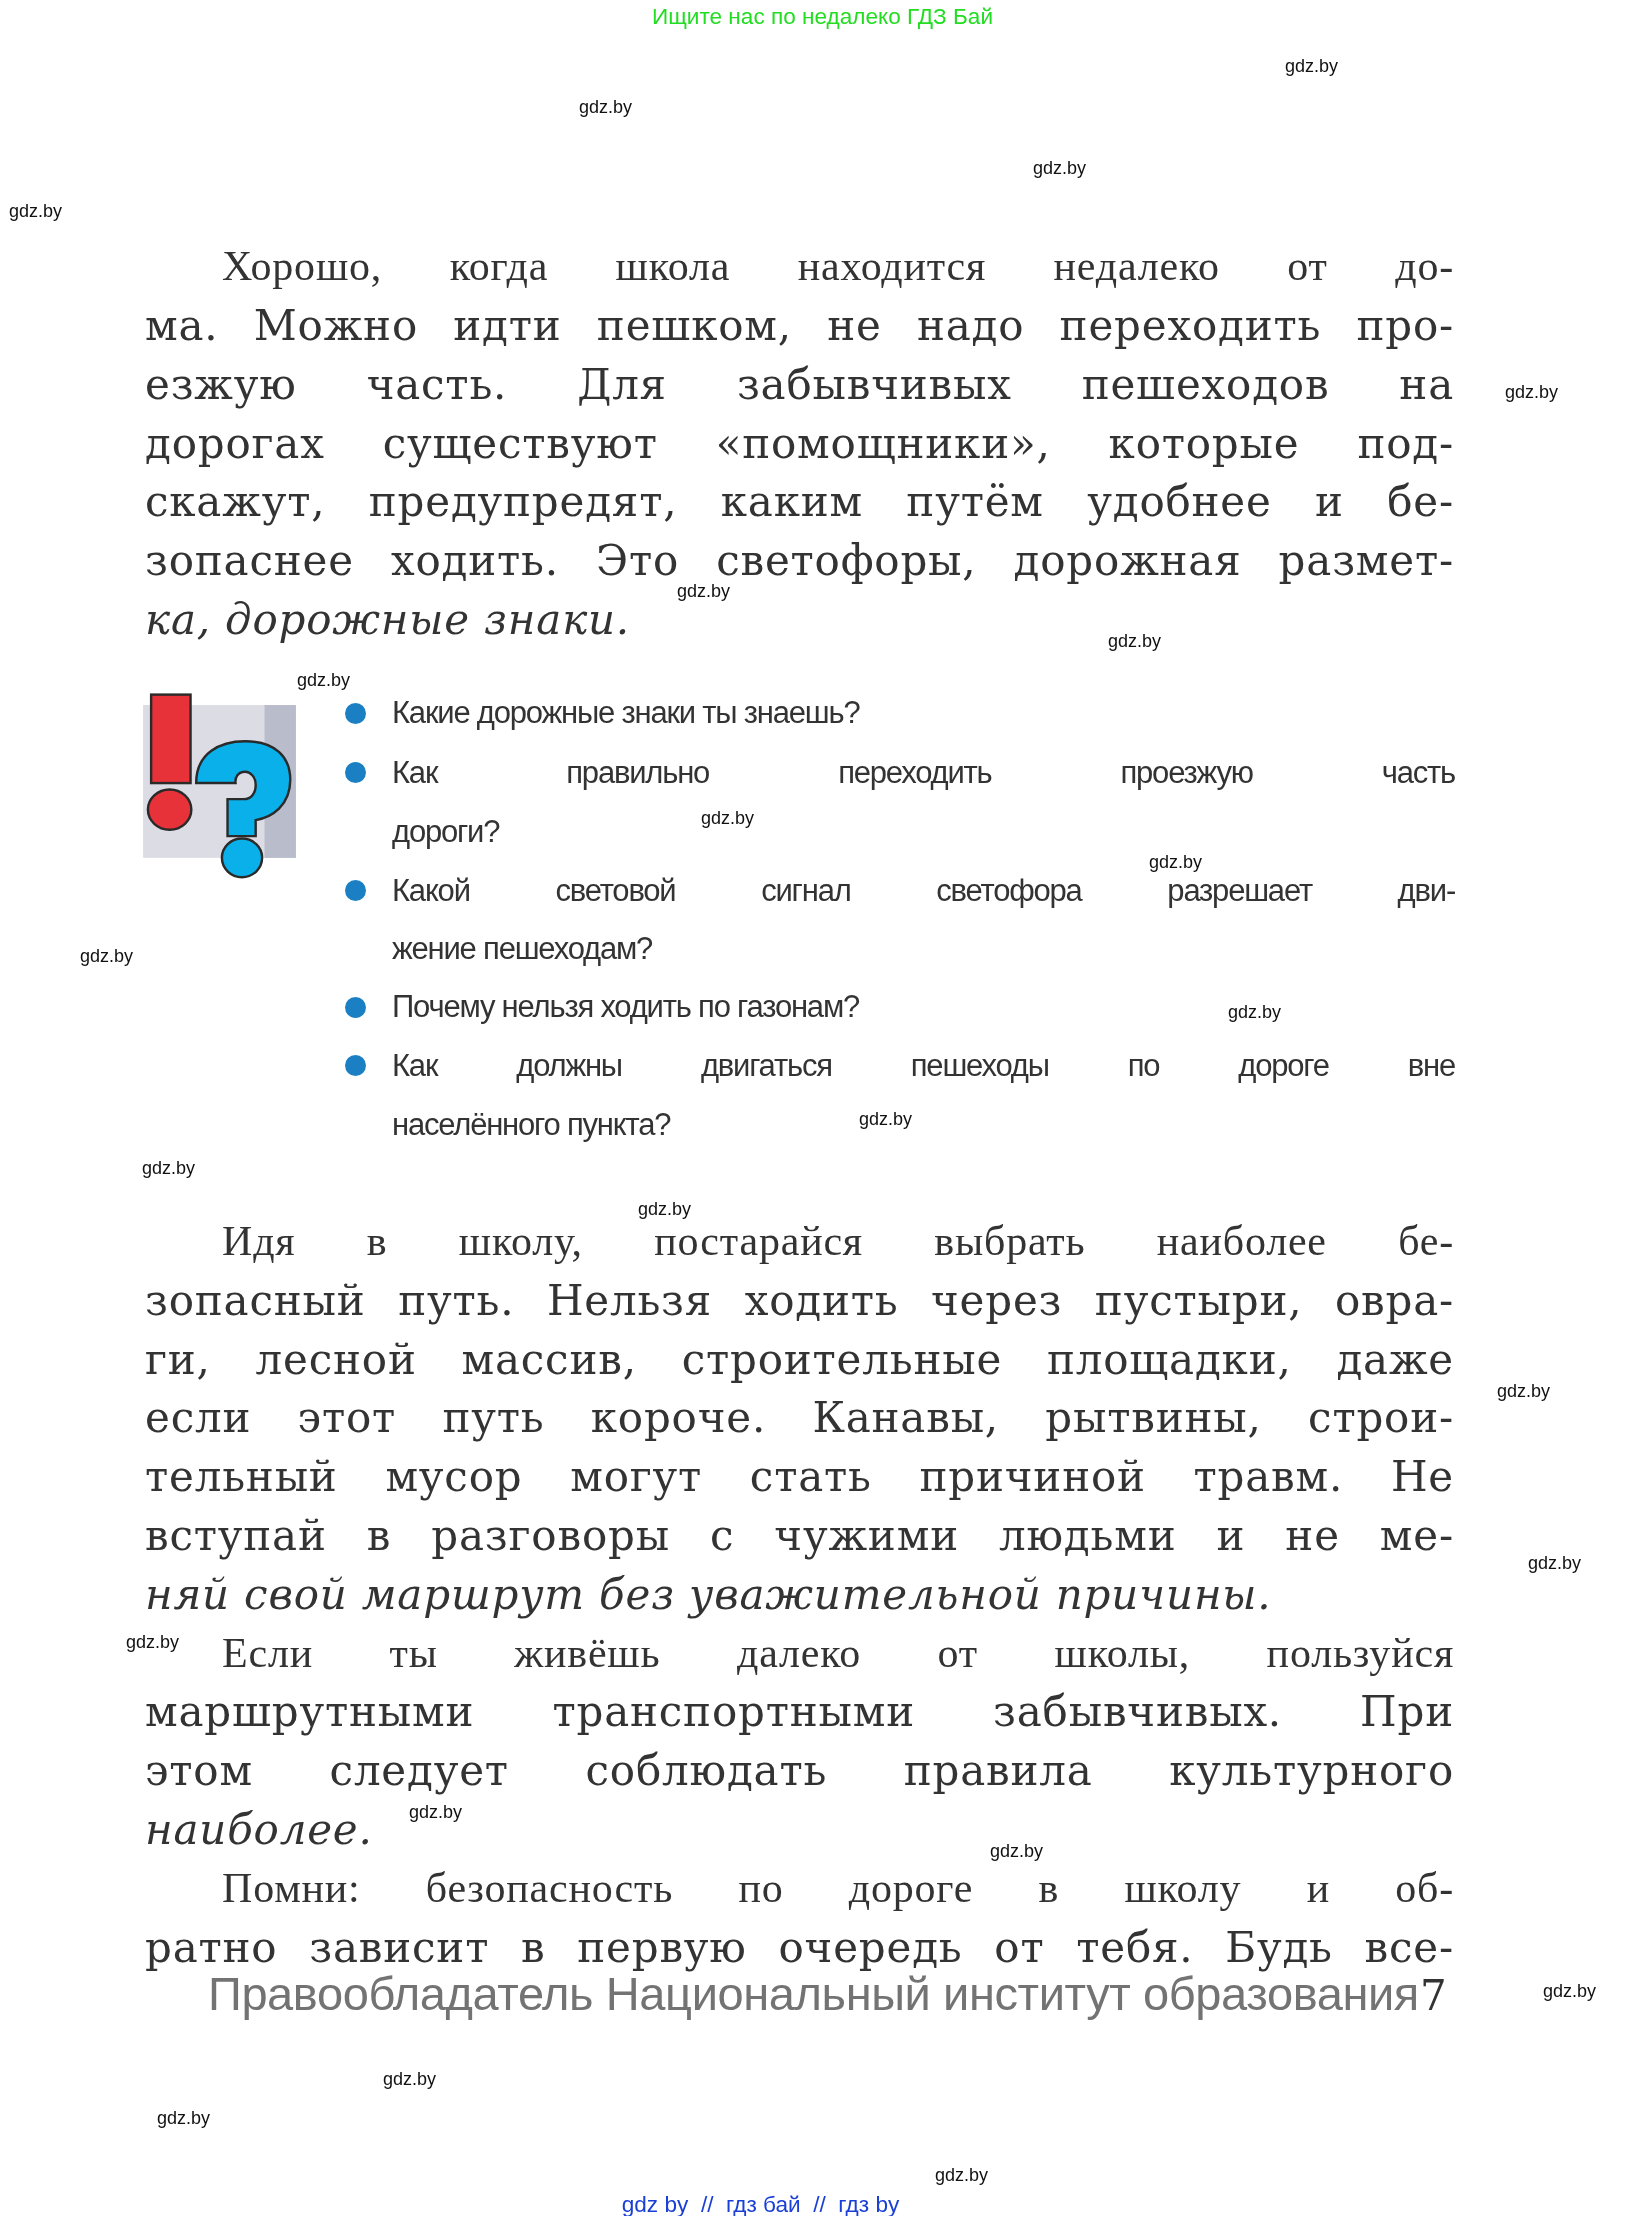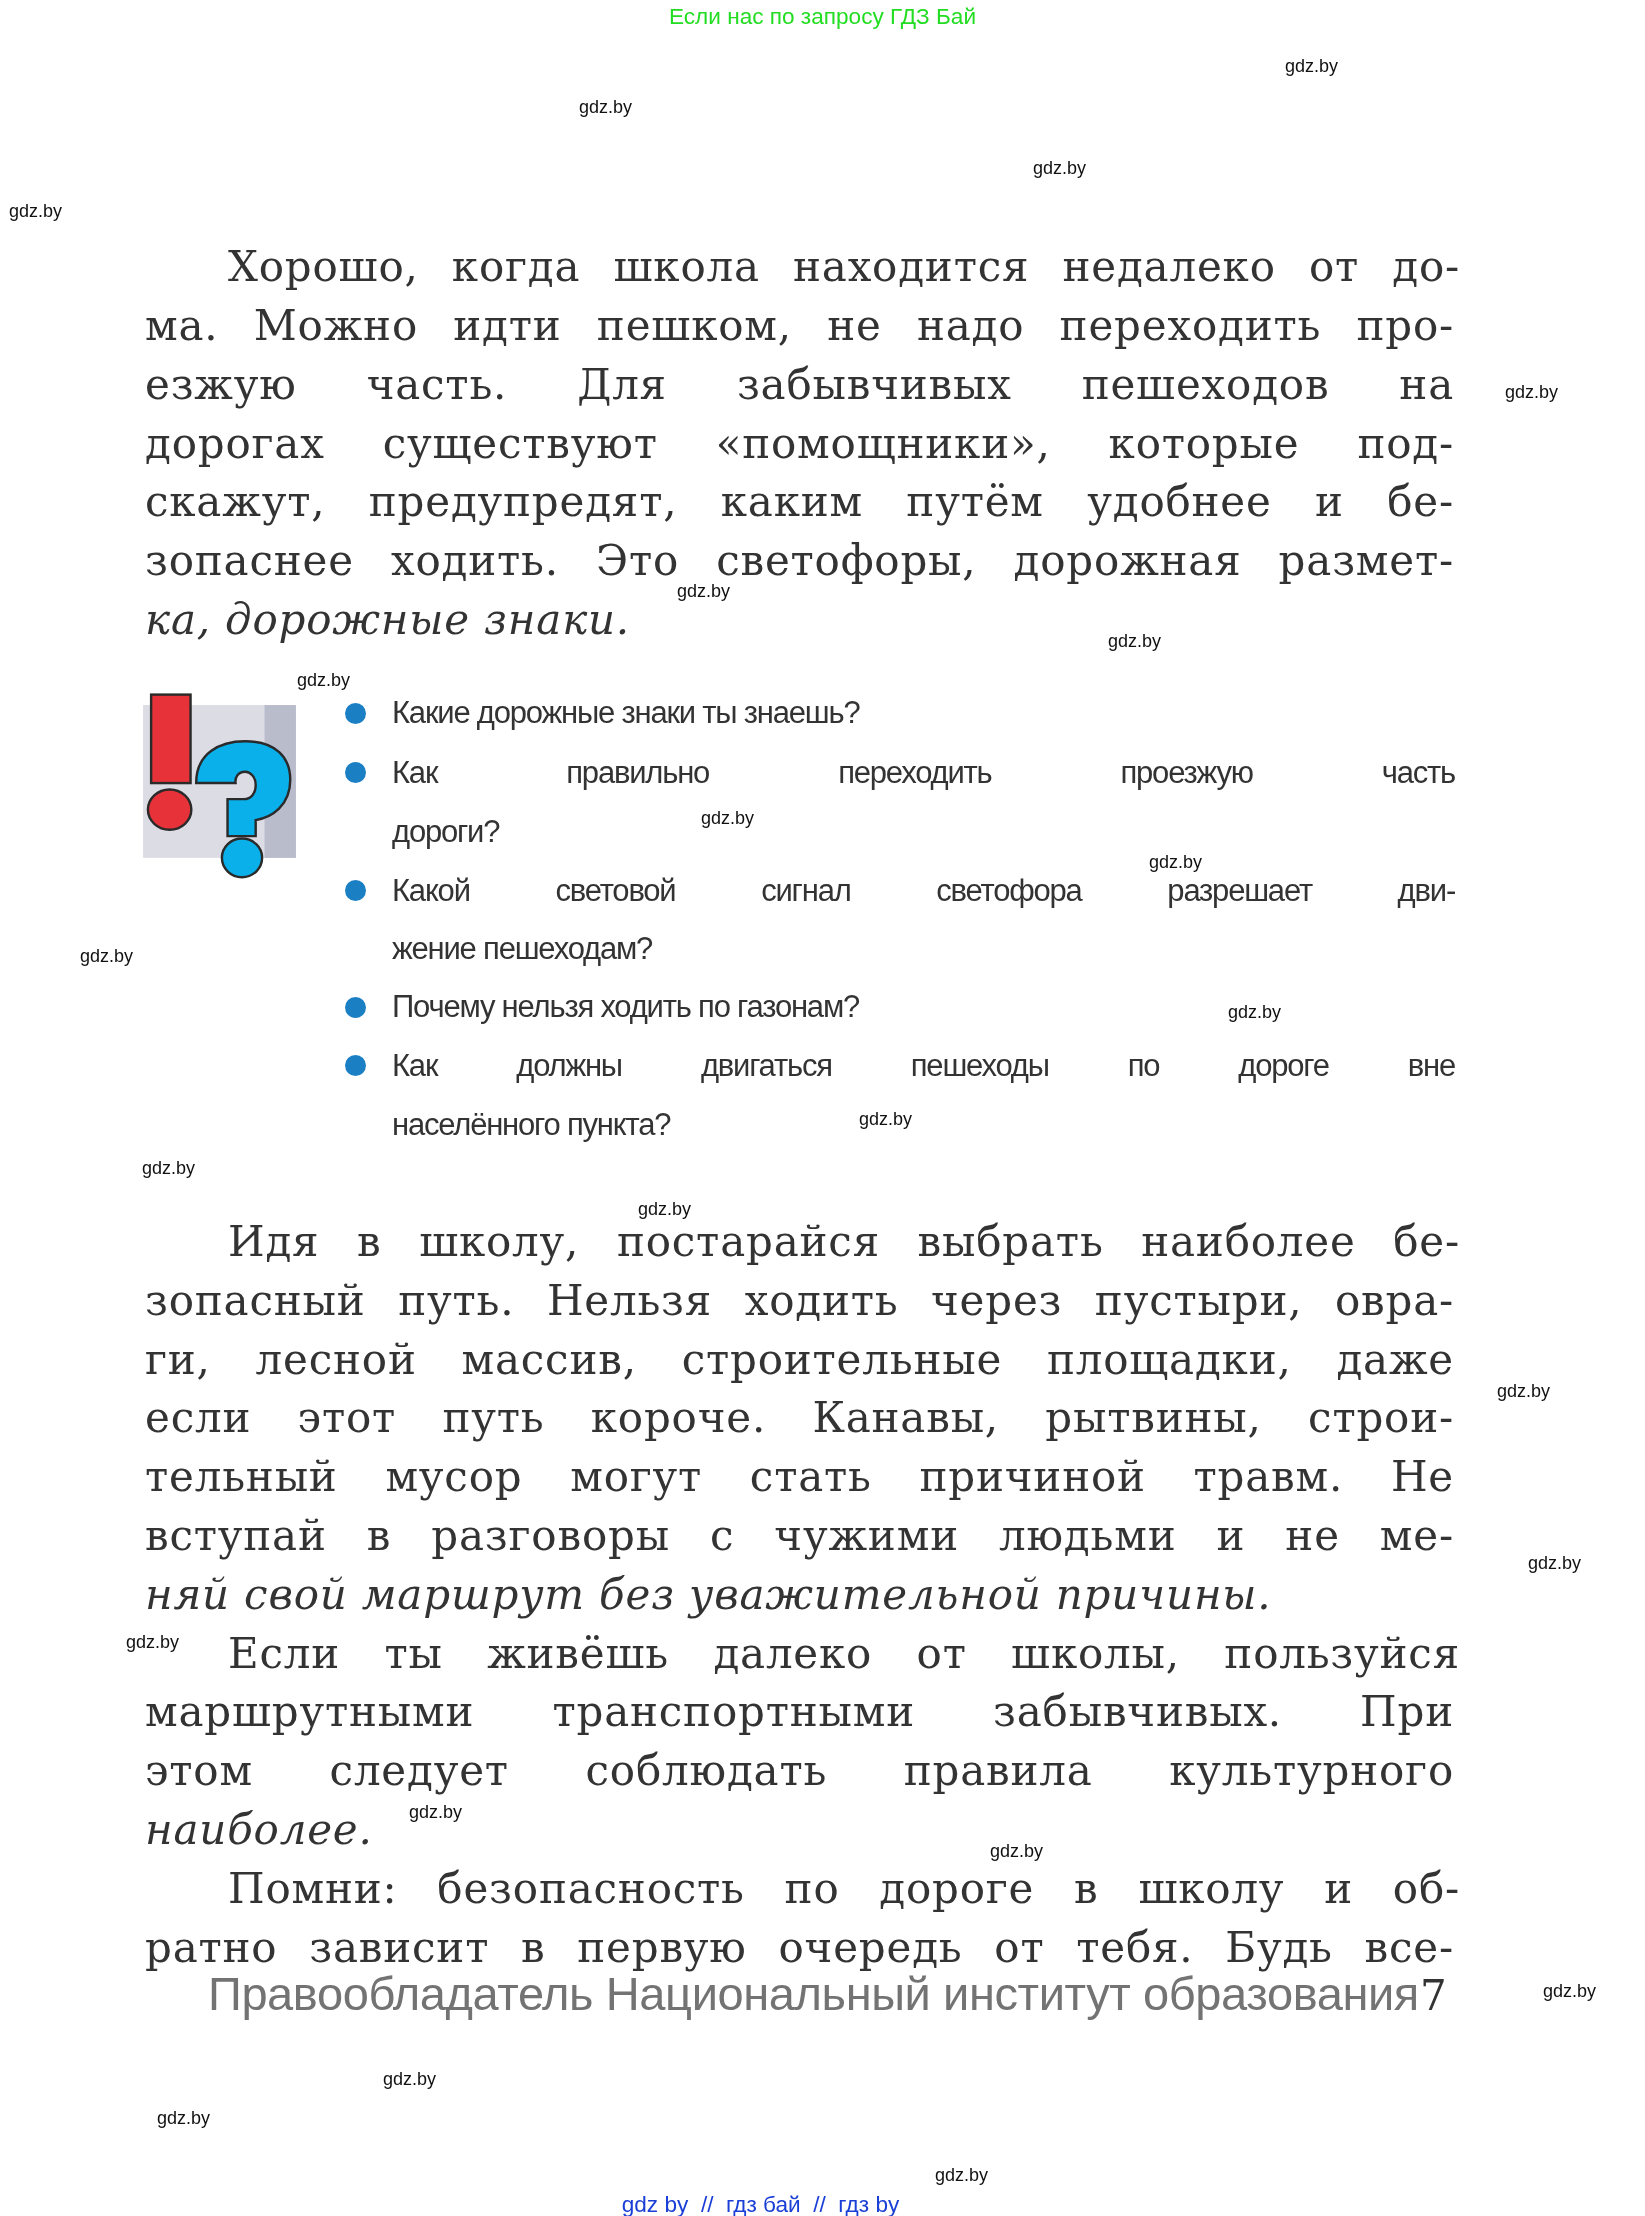--- a/index.html
+++ b/index.html
@@ -12,21 +12,21 @@
   .wm {
     position: absolute; font-family: "Liberation Sans", sans-serif;
     font-size: 18px; color: #111111; line-height: 27px; white-space: nowrap;
   }
   .body-line {
     position: absolute; left: 145px; width: 1309px;
     font-family: "DejaVu Serif", serif; font-size: 42px; color: #333333;
     line-height: 53px; height: 53px; white-space: nowrap;
     text-align: justify; text-align-last: justify; letter-spacing: 0.8px;
   }
-  .body-line.indent { left: 228px; width: 1232px; }
+  .body-line.indent { left: 222px; width: 1232px; font-family: Liberation Serif, serif; }
   .body-line.last { text-align-last: left; font-style: italic; }
   .q-bullet {
     position: absolute; left: 345px; width: 21px; height: 21px; border-radius: 50%;
     background: #1b7fc4;
   }
   .q-line {
     position: absolute; left: 392px; width: 1063px;
     font-family: "Liberation Sans", sans-serif; font-size: 31px; color: #333333;
     line-height: 53px; height: 53px; white-space: nowrap;
     text-align: justify; text-align-last: justify; letter-spacing: -1.2px;
@@ -45,21 +45,21 @@
     position: absolute; left: 0; top: 2193px; width: 1521px; text-align: center;
     font-family: "Liberation Sans", sans-serif; font-size: 22.6px; color: #1a3fd6; line-height: 24px;
     white-space: pre;
   }
   .footer-links span { cursor: pointer; }
   .icon-box { position: absolute; left: 143px; top: 693px; width: 157px; height: 189px; }
 </style>
 </head>
 <body>
 
-<div class="top-banner">Если нас по запросу ГДЗ Бай</div>
+<div class="top-banner">Ищите нас по недалеко ГДЗ Бай</div>
 
 <div>
   <div class="body-line indent" style="top:240px">Хорошо, когда школа находится недалеко от до-</div>
   <div class="body-line" style="top:299px">ма. Можно идти пешком, не надо переходить про-</div>
   <div class="body-line" style="top:358px">езжую часть. Для забывчивых пешеходов на</div>
   <div class="body-line" style="top:417px">дорогах существуют «помощники», которые под-</div>
   <div class="body-line" style="top:475px">скажут, предупредят, каким путём удобнее и бе-</div>
   <div class="body-line" style="top:534px">зопаснее ходить. Это светофоры, дорожная размет-</div>
   <div class="body-line last" style="top:593px">ка, дорожные знаки.</div>
 </div>

